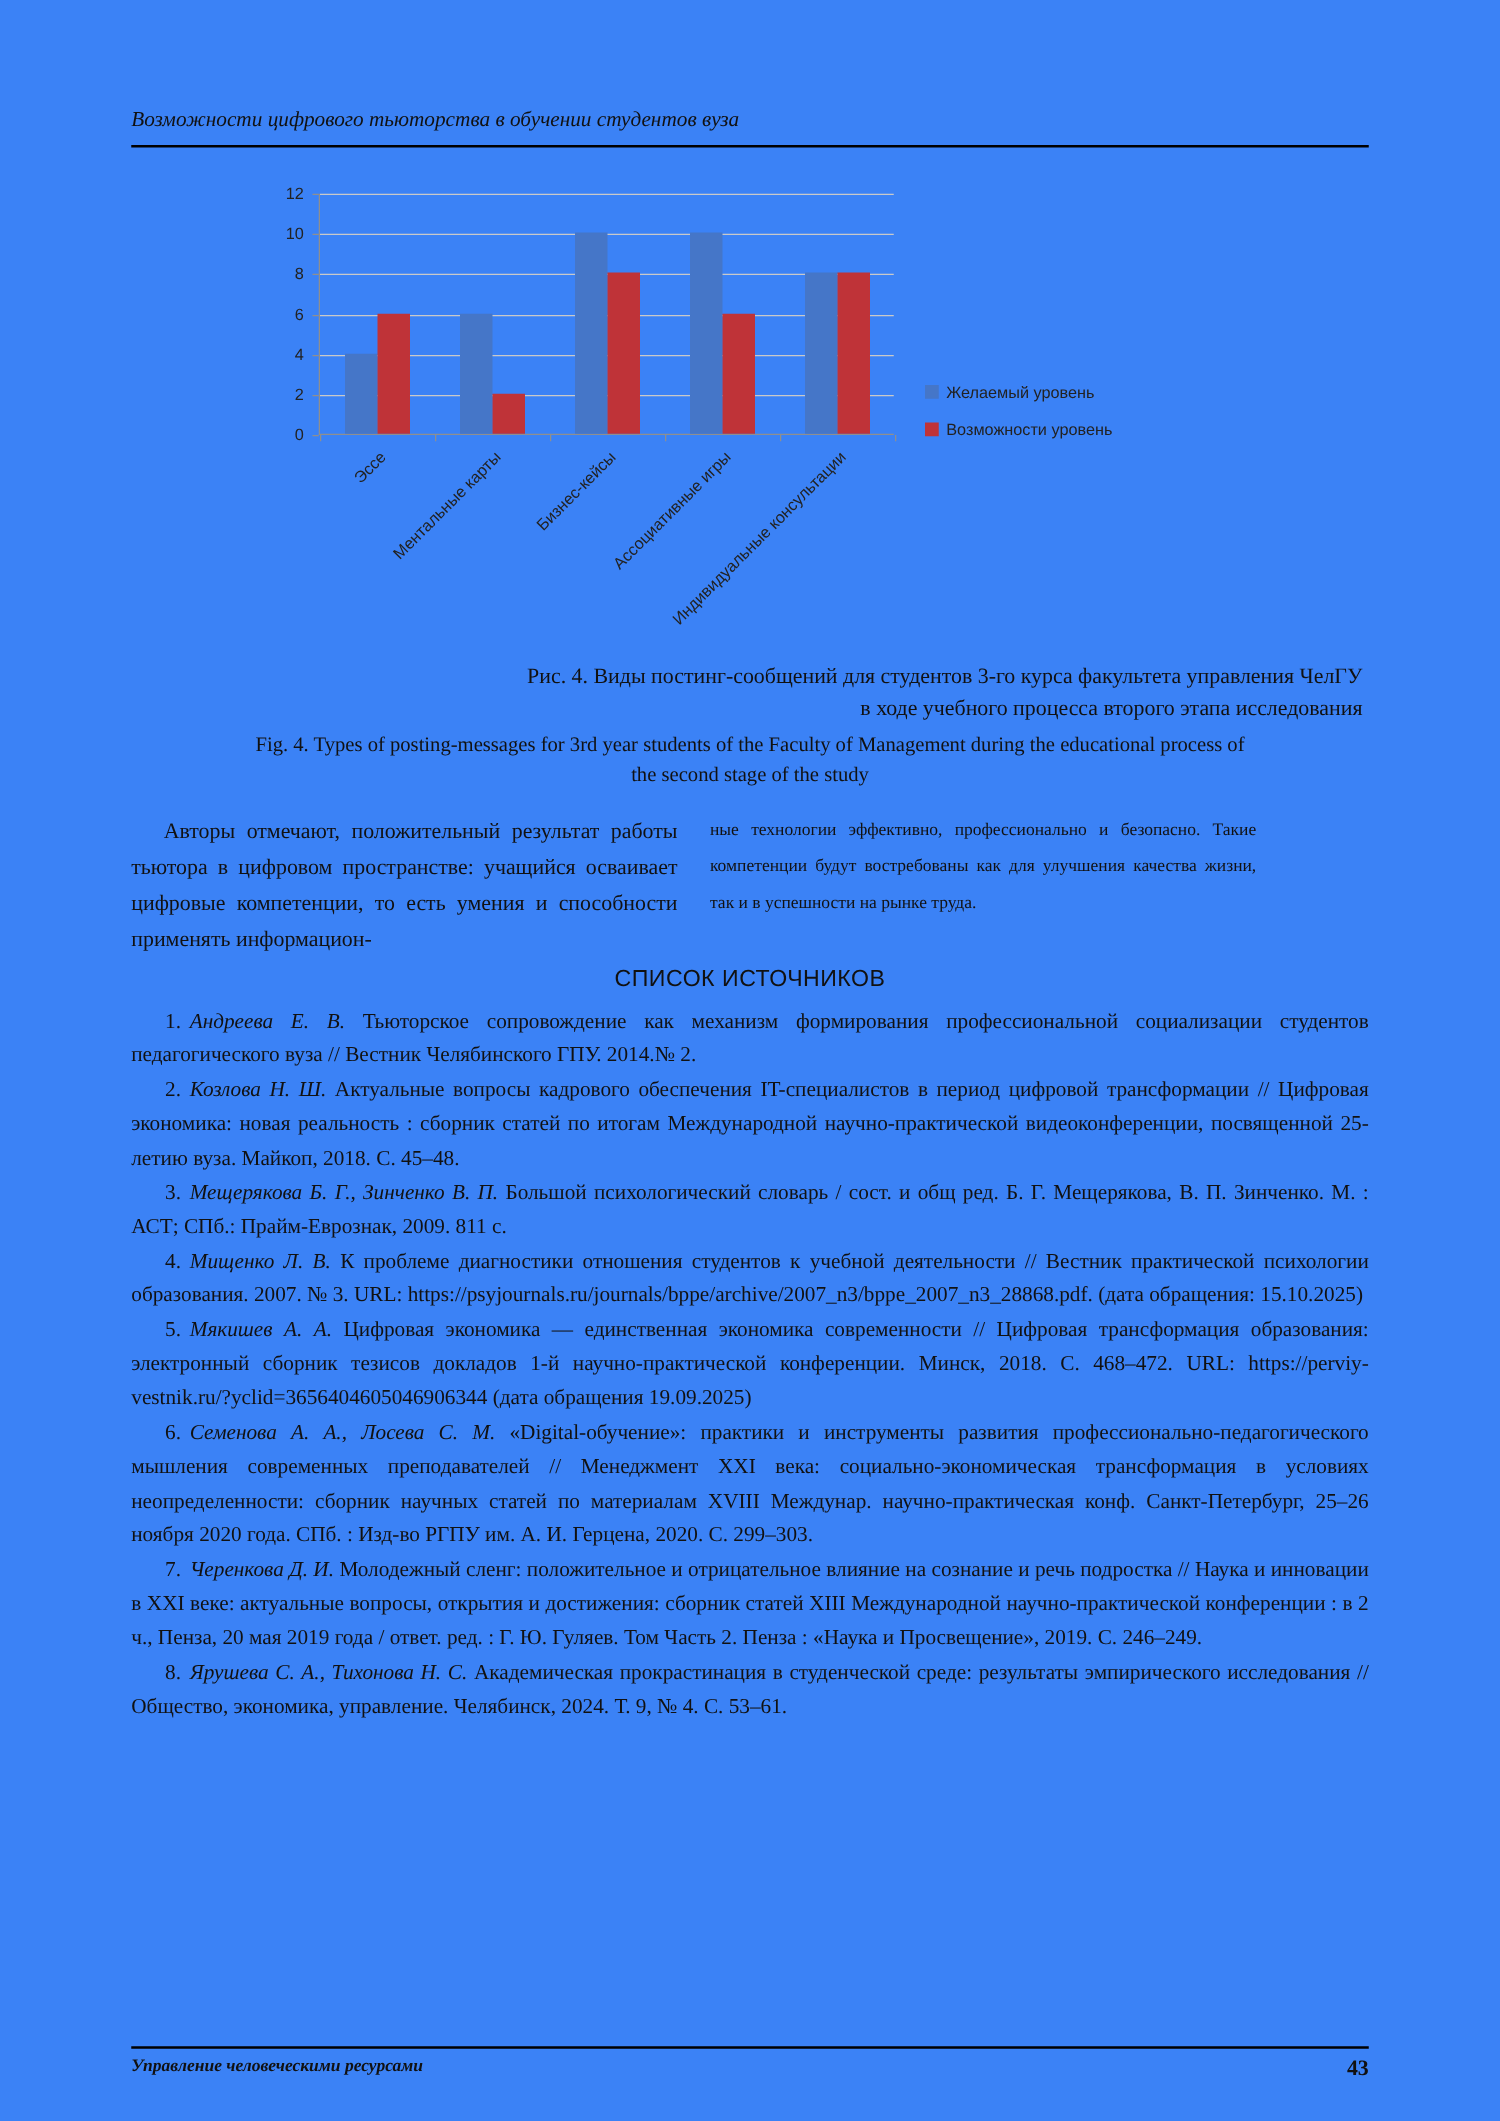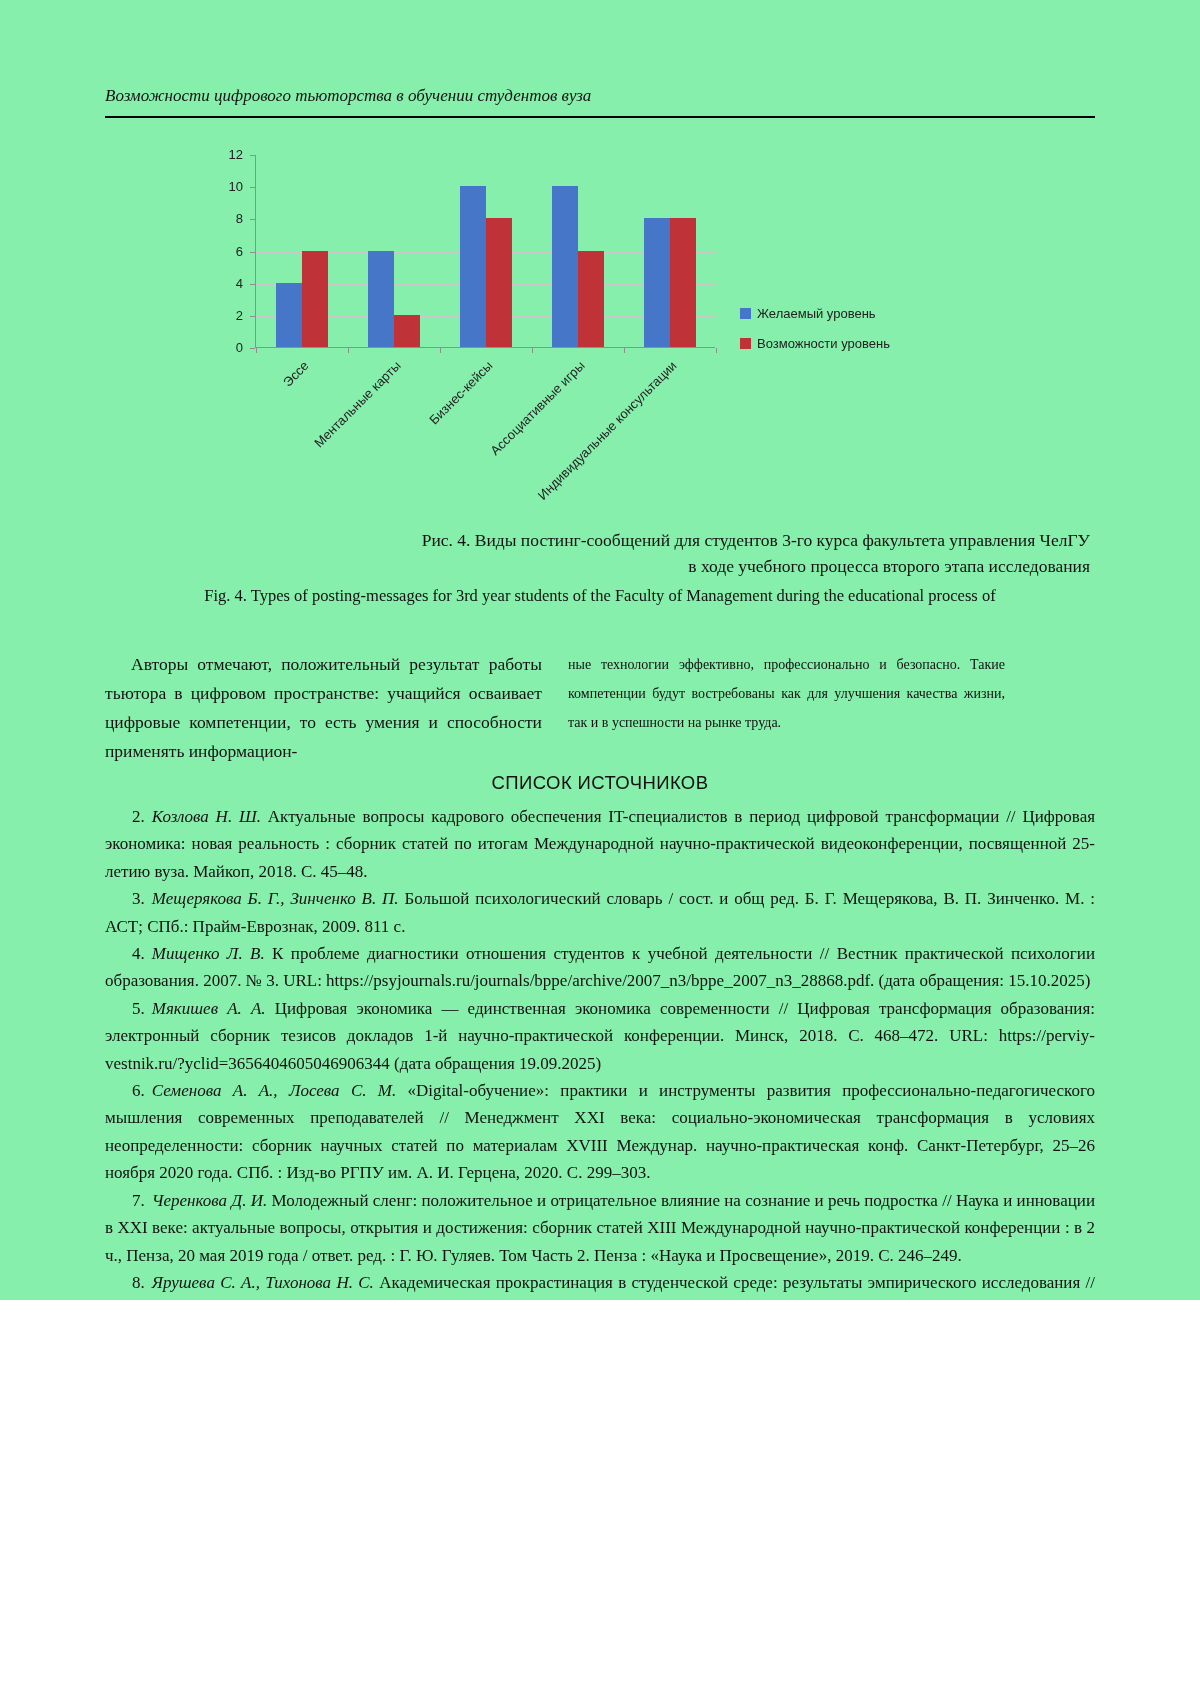--- a/index.html
+++ b/index.html
@@ -1,18 +1,18 @@
 <!DOCTYPE html>
 <html lang="ru"><head>
 <meta charset="utf-8">
 <style>
   * { margin:0; padding:0; box-sizing:border-box; }
   html,body { background:#ffffff; }
   .page {
-    position:relative; width:1200px; height:1300px; background:#86efac;
+    position:relative; width:1200px; height:1697px; background:#3b82f6;
     font-family:"Liberation Serif", serif; color:#111; overflow:hidden; margin:0 auto;text-decoration:underline;
   }
 
   .running-head { position:absolute; left:105px; top:86px; font-style:italic; font-size:17px; color:#111; }
   .head-rule { position:absolute; left:105px; right:105px; top:116px; border-top:2px solid #000; }
 
   
   .chart { position:absolute; left:150px; top:148px; width:900px; height:388px;
            font-family:"Liberation Sans", sans-serif; color:#222; }
   .chart-plot { position:absolute; left:105px; top:7px; width:460px; height:193px;
@@ -124,28 +124,30 @@
       </div>
   </div>
 
   <div class="caption-ru">
     <div>Рис. 4. Виды постинг-сообщений для студентов 3-го курса факультета управления ЧелГУ</div>
     <div>в ходе учебного процесса второго этапа исследования</div>
   </div>
 
   <div class="caption-en">
     <div>Fig. 4. Types of posting-messages for 3rd year students of the Faculty of Management during the educational process of</div>
+    <div>the second stage of the study</div>
   </div>
 
   <div class="col-left">Авторы отмечают, положительный результат работы тьютора в цифровом пространстве: учащийся осваивает цифровые компетенции, то есть умения и способности применять информацион-</div>
   <div class="col-right">ные технологии эффективно, профессионально и безопасно. Такие компетенции будут востребованы как для улучшения качества жизни, так и в успешности на рынке труда.</div>
 
   <div class="sources-heading">СПИСОК ИСТОЧНИКОВ</div>
 
   <div class="references">
+    <p class="ref"><span class="refnum">1.</span><span class="refauthors">Андреева Е. В.</span> <span>Тьюторское сопровождение как механизм формирования профессиональной социализации студентов педагогического вуза // Вестник Челябинского ГПУ. 2014.№ 2.</span></p>
     <p class="ref"><span class="refnum">2.</span><span class="refauthors">Козлова Н. Ш.</span> <span>Актуальные вопросы кадрового обеспечения IT-специалистов в период цифровой трансформации // Цифровая экономика: новая реальность : сборник статей по итогам Международной научно-практической видеоконференции, посвященной 25-летию вуза. Майкоп, 2018. С. 45–48.</span></p>
     <p class="ref"><span class="refnum">3.</span><span class="refauthors">Мещерякова Б. Г., Зинченко В. П.</span> <span>Большой психологический словарь / сост. и общ ред. Б. Г. Мещерякова, В. П. Зинченко. М. : АСТ; СПб.: Прайм-Еврознак, 2009. 811 с.</span></p>
     <p class="ref"><span class="refnum">4.</span><span class="refauthors">Мищенко Л. В.</span> <span>К проблеме диагностики отношения студентов к учебной деятельности // Вестник практической психологии образования. 2007. № 3. URL: https://psyjournals.ru/journals/bppe/archive/2007_n3/bppe_2007_n3_28868.pdf. (дата обращения: 15.10.2025)</span></p>
     <p class="ref"><span class="refnum">5.</span><span class="refauthors">Мякишев А. А.</span> <span>Цифровая экономика — единственная экономика современности // Цифровая трансформация образования: электронный сборник тезисов докладов 1-й научно-практической конференции. Минск, 2018. С. 468–472. URL: https://perviy-vestnik.ru/?yclid=3656404605046906344 (дата обращения 19.09.2025)</span></p>
     <p class="ref"><span class="refnum">6.</span><span class="refauthors">Семенова А. А., Лосева С. М.</span> <span>«Digital-обучение»: практики и инструменты развития профессионально-педагогического мышления современных преподавателей // Менеджмент XXI века: социально-экономическая трансформация в условиях неопределенности: сборник научных статей по материалам XVIII Междунар. научно-практическая конф. Санкт-Петербург, 25–26 ноября 2020 года. СПб. : Изд-во РГПУ им. А. И. Герцена, 2020. С. 299–303.</span></p>
     <p class="ref"><span class="refnum">7.</span><span class="refauthors">Черенкова Д. И.</span> <span>Молодежный сленг: положительное и отрицательное влияние на сознание и речь подростка // Наука и инновации в XXI веке: актуальные вопросы, открытия и достижения: сборник статей XIII Международной научно-практической конференции : в 2 ч., Пенза, 20 мая 2019 года / ответ. ред. : Г. Ю. Гуляев. Том Часть 2. Пенза : «Наука и Просвещение», 2019. С. 246–249.</span></p>
     <p class="ref"><span class="refnum">8.</span><span class="refauthors">Ярушева С. А., Тихонова Н. С.</span> <span>Академическая прокрастинация в студенческой среде: результаты эмпирического исследования // Общество, экономика, управление. Челябинск, 2024. Т. 9, № 4. С. 53–61.</span></p>
   </div>
 
   <div class="foot-rule"></div>

